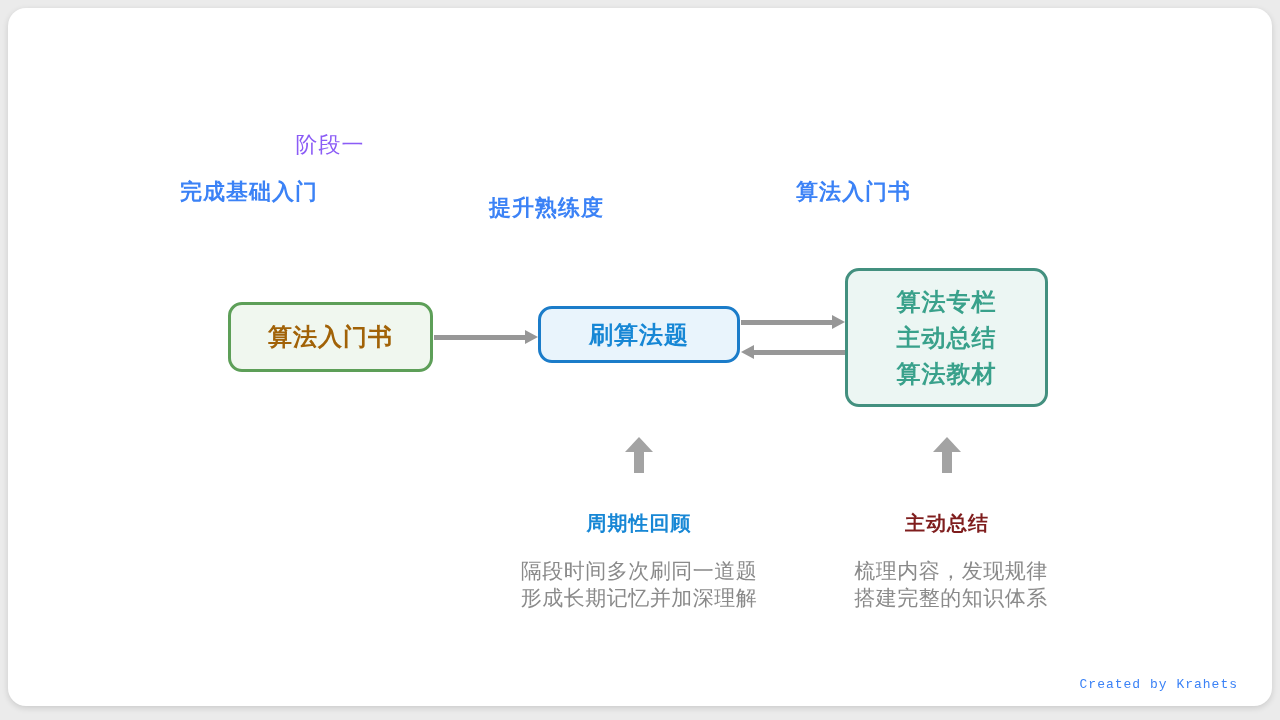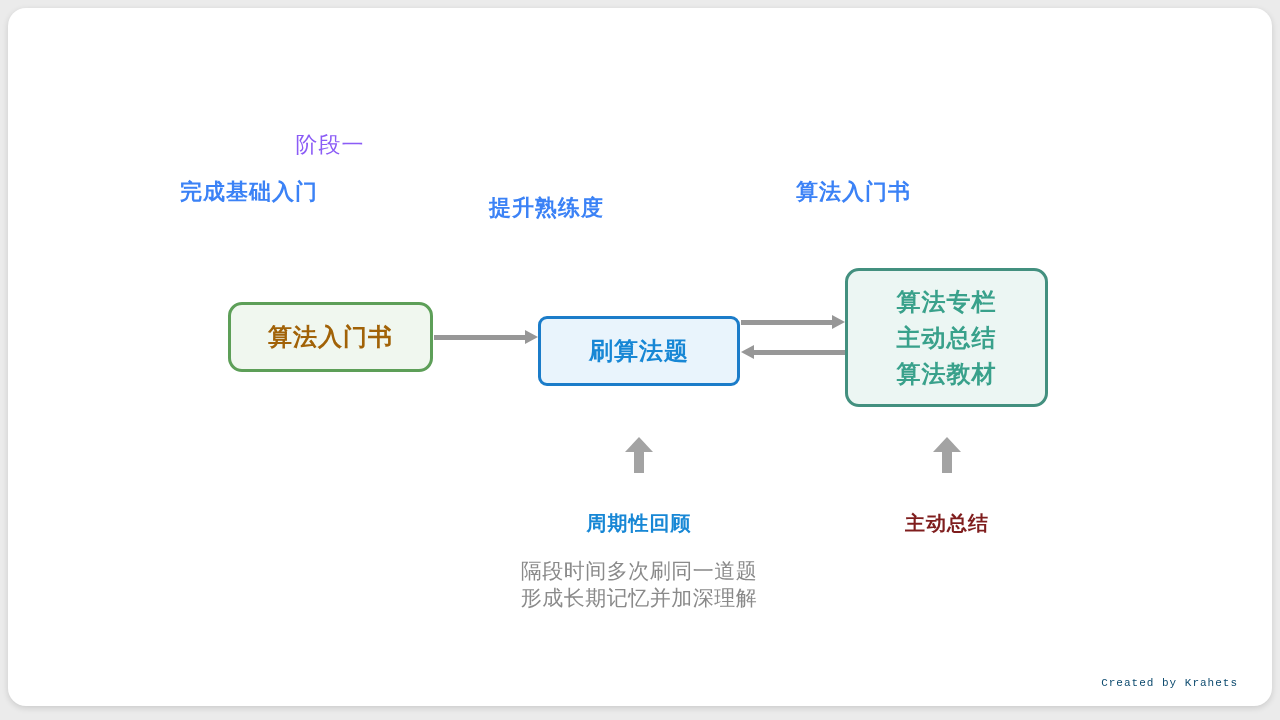--- a/index.html
+++ b/index.html
@@ -90,21 +90,21 @@
   .anno-title.teal { color: #7f1d1d; }
   .anno-desc {
     width: 340px; text-align: center;
     font-size: 21px; color: #8a8a8a; line-height: 27px;
     letter-spacing: 0.5px;
   }
 
   .credit {
     position: absolute; right: 34px; top: 669px;
     font-family: "Liberation Mono", "DejaVu Sans Mono", monospace;
-    font-size: 11px; color: #0c4a6e; letter-spacing: 1px;
+    font-size: 13px; color: #3b82f6; letter-spacing: 1px;
   }
 </style>
 </head>
 <body>
 
 <div class="card">
 
   <div class="abs stage-label" style="left:172px; top:122px;">阶段一</div>
   <div class="abs stage-subtitle" style="left:172px; top:169px;">完成基础入门</div>
 
@@ -114,21 +114,21 @@
 
   <div class="abs node node-green" style="left:220px; top:294px; width:205px; height:70px;">
     <span class="node-line">算法入门书</span>
   </div>
 
   <div class="abs h-arrow to-right" style="left:426px; top:322px; width:104px;">
     <span class="shaft"></span>
     <span class="head-right"></span>
   </div>
 
-  <div class="abs node node-blue" style="left:530px; top:308px; width:202px; height:70px;border-radius:9px;">
+  <div class="abs node node-blue" style="left:530px; top:298px; width:202px; height:57px;">
     <span class="node-line">刷算法题</span>
   </div>
 
   <div class="abs h-arrow to-right" style="left:733px; top:307px; width:104px;">
     <span class="shaft"></span>
     <span class="head-right"></span>
   </div>
   <div class="abs h-arrow to-left" style="left:733px; top:337px; width:104px;">
     <span class="shaft"></span>
     <span class="head-left"></span>
@@ -149,16 +149,20 @@
     <span class="shaft"></span>
   </div>
 
   <div class="abs anno-title blue" style="left:481px; top:502px;">周期性回顾</div>
   <div class="abs anno-desc" style="left:461px; top:549px;text-align:center;">
     <div>隔段时间多次刷同一道题</div>
     <div>形成长期记忆并加深理解</div>
   </div>
 
   <div class="abs anno-title teal" style="left:789px; top:502px;">主动总结</div>
+  <div class="abs anno-desc" style="left:773px; top:549px;">
+    <div>梳理内容，发现规律</div>
+    <div>搭建完整的知识体系</div>
+  </div>
 
   <div class="credit">Created by Krahets</div>
 
 </div>
 
 </body></html>

